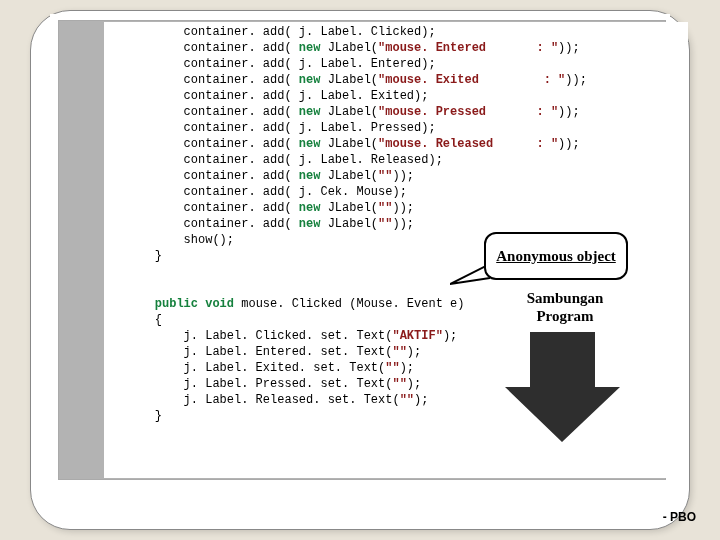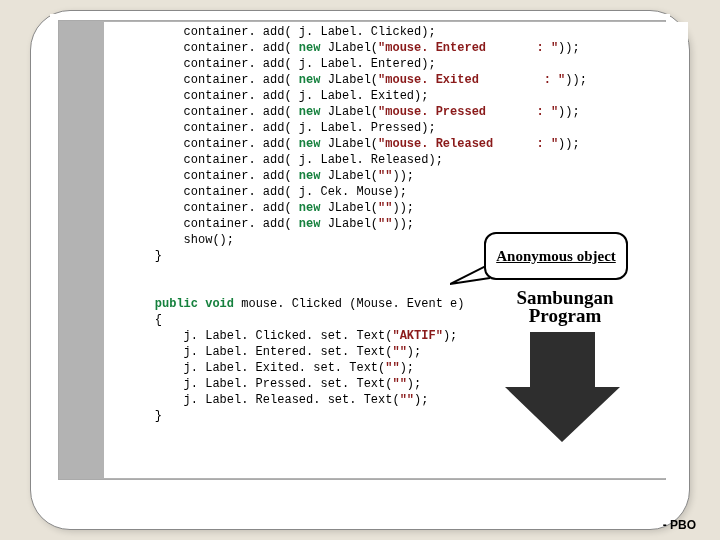--- a/index.html
+++ b/index.html
@@ -85,36 +85,36 @@
       z-index: 9;
     }
     .sambungan-label {
       position: absolute;
       left: 500px;
       top: 289px;
       width: 130px;
       text-align: center;
       font-weight: bold;
       font-family: Georgia, serif;
-      font-size: 19px;
+      font-size: 15px;
       line-height: 18px;
       z-index: 10;
     }
     .big-arrow {
       position: absolute;
       left: 505px;
       top: 332px;
       width: 115px;
       height: 110px;
       z-index: 8;
     }
     .footer-label {
       position: absolute;
       right: 24px;
-      bottom: 8px;
+      bottom: 16px;
       font-size: 12px;
       font-weight: bold;
       color: #000;
       z-index: 12;
     }
   </style>
 </head>
 <body>
 
 <div class="slide-frame"></div>

